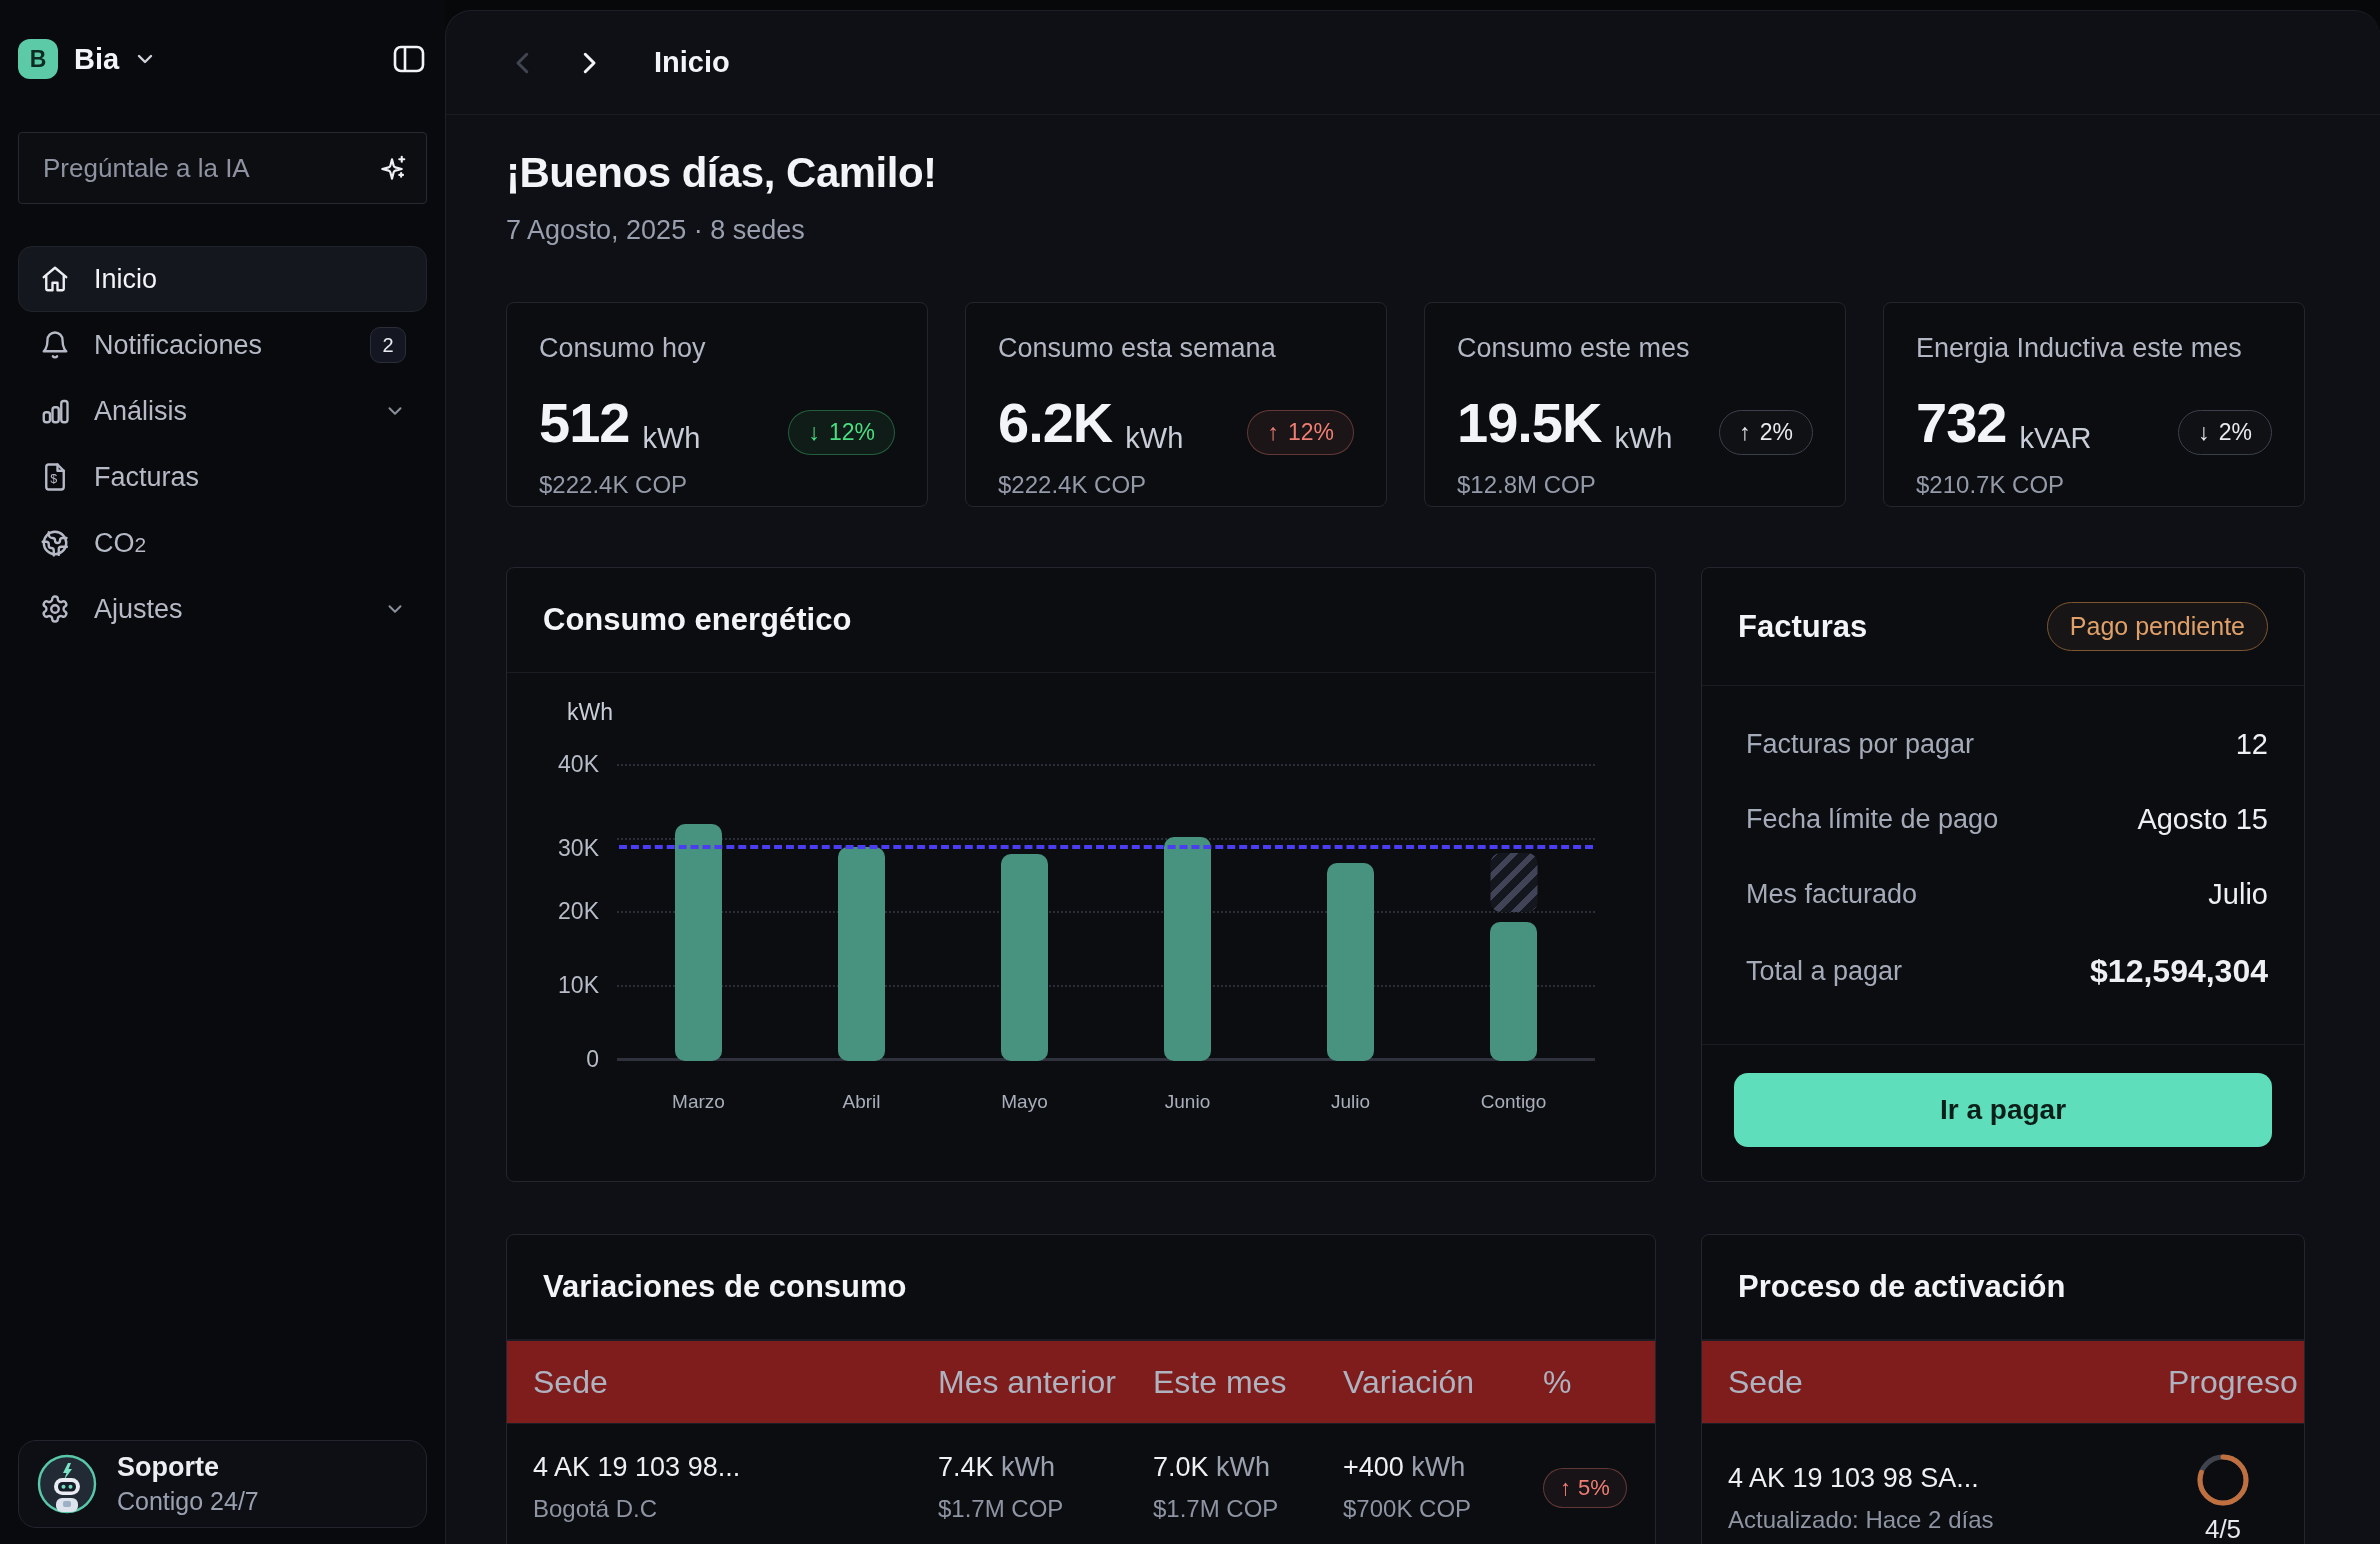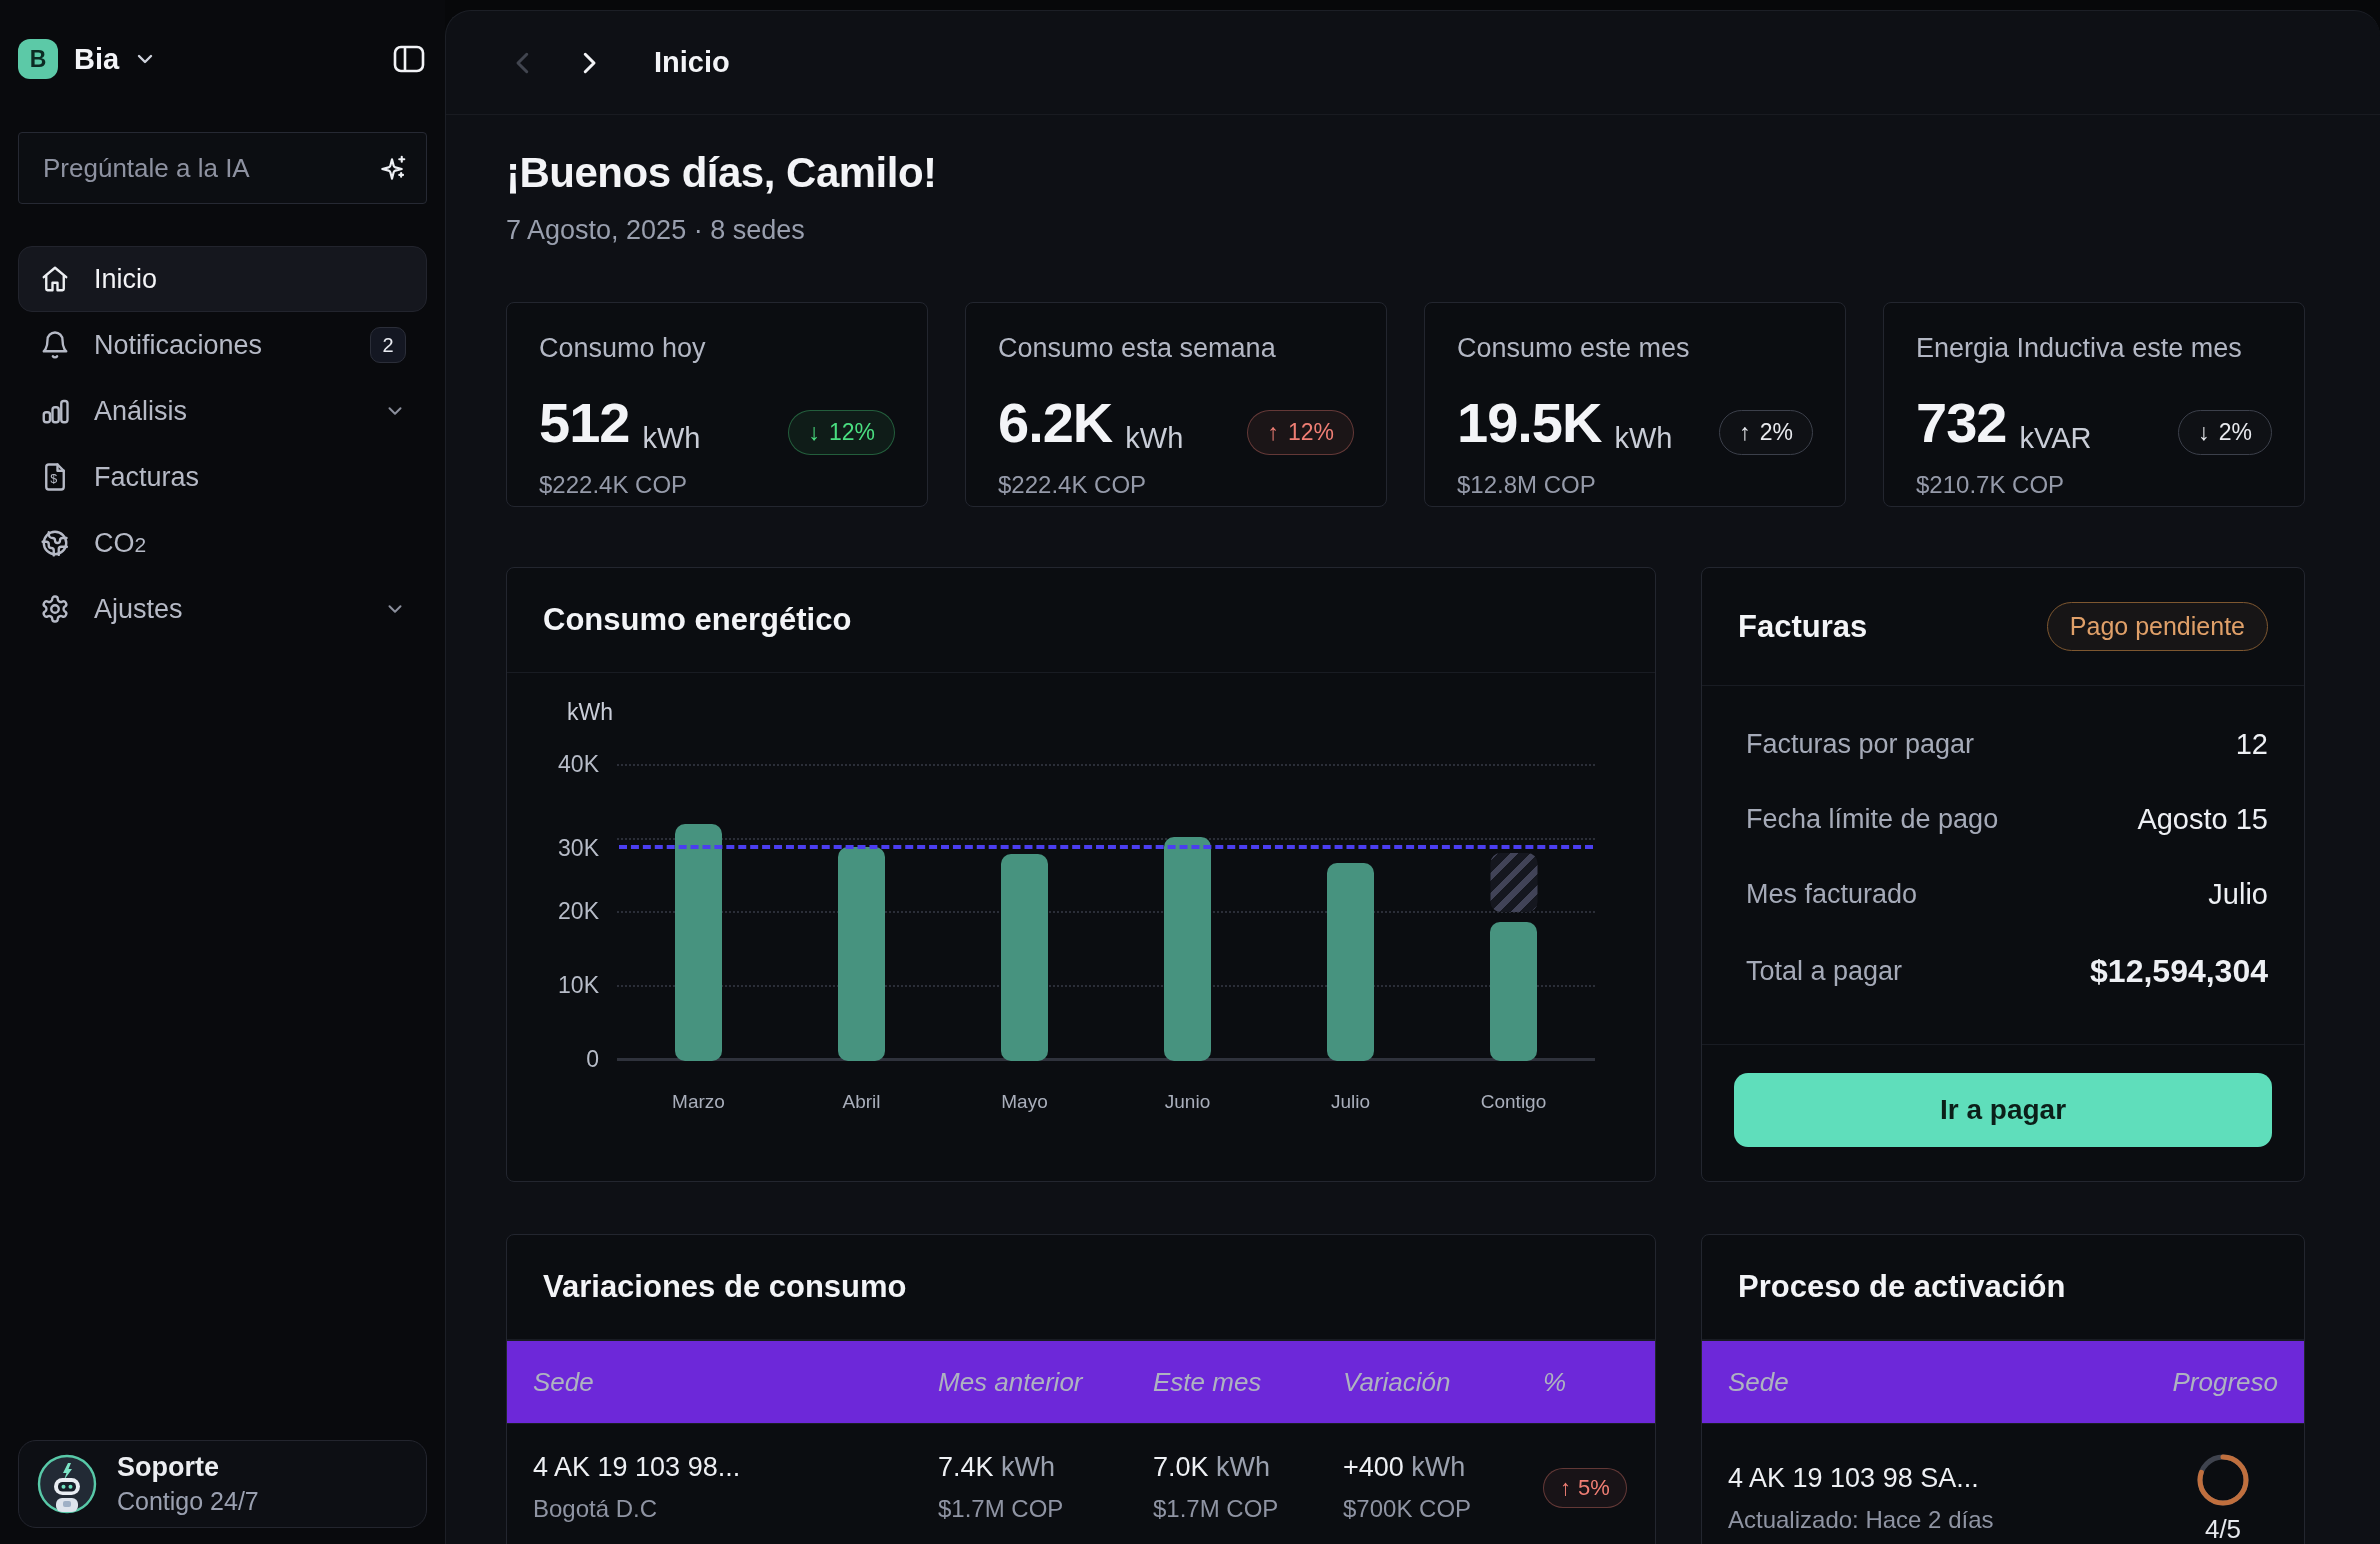--- a/index.html
+++ b/index.html
@@ -87,22 +87,22 @@
   .fact-label { font-size:27px; color:#a5aab8;margin-left:8px; }
   .fact-value { font-size:29px; color:#eef0f4; }
   .fact-value.emph { font-size:32px; font-weight:bold; }
   .fact-footer { margin-top:auto; border-top:1px solid #191c23; padding:28px 32px 34px; }
   .pay-btn { width:100%; height:74px; border:none; border-radius:14px; background:#5fdebb;
     color:#0b1f19; font-size:28px; font-weight:600; font-family:"Liberation Sans",sans-serif; cursor:pointer; }
 
   
   .row3 { margin-top:52px; display:grid; grid-template-columns:1150px 1fr; gap:45px; }
   .table-card { height:430px; }
-  .thead { background:#6d28d9; border-top:1px solid #1a1d24; border-bottom:1px solid #1a1d24;
-    height:84px; align-items:center; font-size:26px; color:#aeb3c0;font-style:italic; }
+  .thead { background:#7f1d1d; border-top:1px solid #1a1d24; border-bottom:1px solid #1a1d24;
+    height:84px; align-items:center; font-size:32px; color:#aeb3c0; }
   .grid-var { display:grid; grid-template-columns:405px 215px 190px 200px 1fr; padding:0 26px; }
   .grid-pro { display:grid; grid-template-columns:1fr 110px; padding:0 26px; }
   .trow { padding-top:28px; padding-bottom:28px; align-items:center; }
   .cell-main { font-size:27px; color:#eef0f4; }
   .cell-unit { color:#9aa0ae; }
   .cell-sub { margin-top:12px; font-size:24px; color:#8f94a3; }
   .mini-pill { display:inline-flex; align-items:center; gap:7px; padding:6px 16px; border-radius:999px;
     font-size:22px; border:1px solid rgba(239,126,116,0.35); color:#ef7e74; background:rgba(239,126,116,0.06); }
   .ring-wrap { text-align:center; }
   .ring-label { margin-top:6px; font-size:26px; color:#e7e9ee; }

